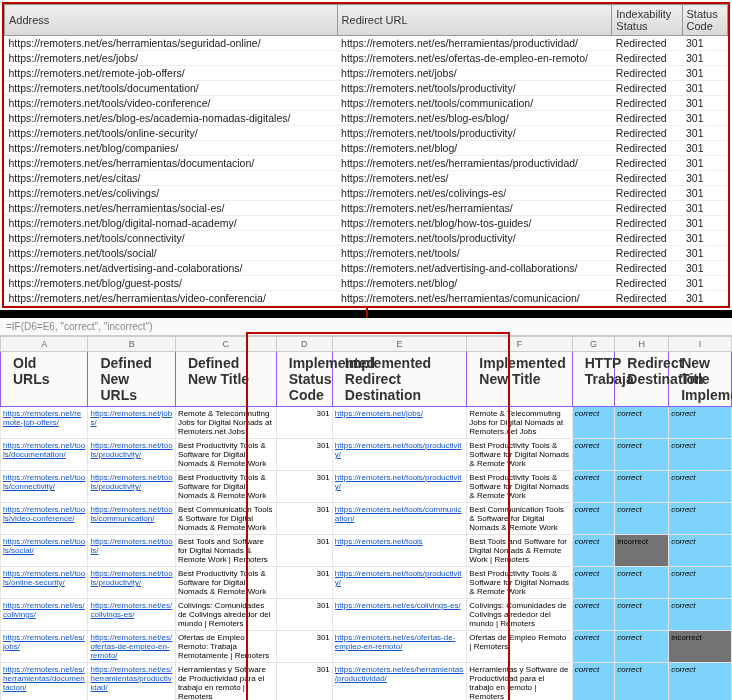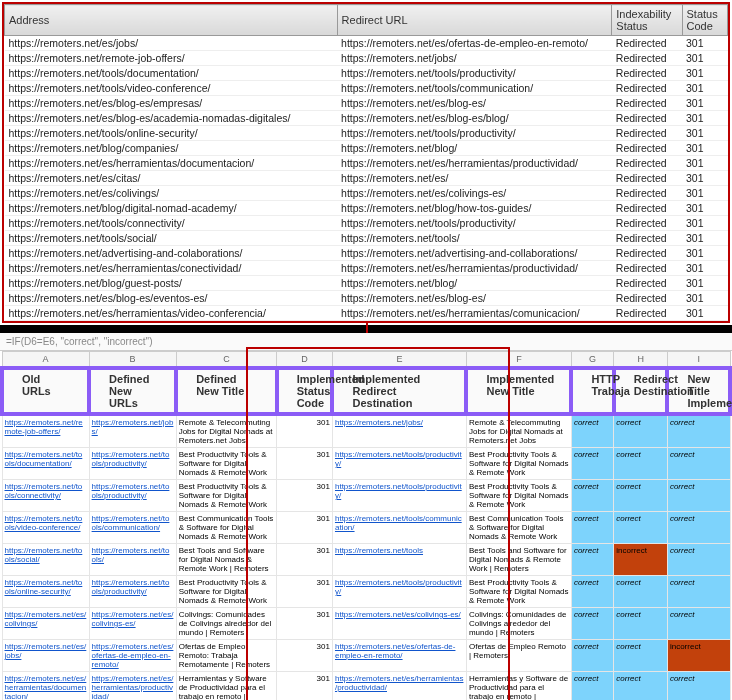--- a/index.html
+++ b/index.html
@@ -14,44 +14,50 @@
     
     .connector { background: #000; height: 8px; position: relative; }
     .connector::before { content: ''; position: absolute; left: 50%; top: -2px; width: 2px; height: 12px; background: #b00; }
     
     
     .bottom-wrap { position: relative; }
     .formula-bar { font-size: 10px; padding: 3px 6px; color: #555; background: #fafafa; border-bottom: 1px solid #ccc; }
     .formula-bar .fn { color: #888; }
     .bt { width: 100%; border-collapse: collapse; table-layout: fixed; }
     .bt th.colh { background: #f5f5f5; border: 1px solid #ccc; font-weight: normal; font-size: 9px; color: #666; text-align: center; padding: 2px; }
-    .bt th.hdr { background: #fafafa; border: 4px solid #8b5cf6; font-weight: bold; font-size: 11px; color: #333; padding: 3px 18px; text-align: left; vertical-align: top; }
+    .bt th.hdr { background: #fafafa; border: 1px solid #8b5cf6; font-weight: bold; font-size: 14px; color: #333; padding: 3px 12px; text-align: left; vertical-align: top; }
     .bt td { border: 1px solid #e5e5e5; padding: 2px 2px; font-size: 8px; vertical-align: top; word-wrap: break-word; overflow: hidden; }
     .bt td a { color: #1155cc; text-decoration: underline; }
     .bt td.num { text-align: right; }
     .bt td.ok { background: #7dd3fc; font-style: italic; }
-    .bt td.bad { background: #c2410c; }
+    .bt td.bad { background: #737373; }
     
     .red-box { position: absolute; border: 2px solid #b00; pointer-events: none; }
   </style>
 </head>
 <body>
 
 <div class="top-table-wrap">
   <table class="top-table">
     <thead>
         <tr id="th-row">
           <th style="width: 46%;">Address</th>
           <th style="width: 38%;">Redirect URL</th>
           <th>Indexability Status</th>
           <th>Status Code</th>
         </tr>
       </thead>
     <tbody id="top-body">
         <tr>
+          <td>https://remoters.net/es/herramientas/seguridad-online/</td>
+          <td>https://remoters.net/es/herramientas/productividad/</td>
+          <td>Redirected</td>
+          <td>301</td>
+        </tr>
+        <tr>
           <td>https://remoters.net/es/jobs/</td>
           <td>https://remoters.net/es/ofertas-de-empleo-en-remoto/</td>
           <td>Redirected</td>
           <td>301</td>
         </tr>
         <tr>
           <td>https://remoters.net/remote-job-offers/</td>
           <td>https://remoters.net/jobs/</td>
           <td>Redirected</td>
           <td>301</td>
@@ -62,26 +68,20 @@
           <td>Redirected</td>
           <td>301</td>
         </tr>
         <tr>
           <td>https://remoters.net/tools/video-conference/</td>
           <td>https://remoters.net/tools/communication/</td>
           <td>Redirected</td>
           <td>301</td>
         </tr>
         <tr>
-          <td>https://remoters.net/es/blog-es/empresas/</td>
-          <td>https://remoters.net/es/blog-es/</td>
-          <td>Redirected</td>
-          <td>301</td>
-        </tr>
-        <tr>
           <td>https://remoters.net/es/blog-es/academia-nomadas-digitales/</td>
           <td>https://remoters.net/es/blog-es/blog/</td>
           <td>Redirected</td>
           <td>301</td>
         </tr>
         <tr>
           <td>https://remoters.net/tools/online-security/</td>
           <td>https://remoters.net/tools/productivity/</td>
           <td>Redirected</td>
           <td>301</td>
@@ -104,20 +104,26 @@
           <td>Redirected</td>
           <td>301</td>
         </tr>
         <tr>
           <td>https://remoters.net/es/colivings/</td>
           <td>https://remoters.net/es/colivings-es/</td>
           <td>Redirected</td>
           <td>301</td>
         </tr>
         <tr>
+          <td>https://remoters.net/es/herramientas/social-es/</td>
+          <td>https://remoters.net/es/herramientas/</td>
+          <td>Redirected</td>
+          <td>301</td>
+        </tr>
+        <tr>
           <td>https://remoters.net/blog/digital-nomad-academy/</td>
           <td>https://remoters.net/blog/how-tos-guides/</td>
           <td>Redirected</td>
           <td>301</td>
         </tr>
         <tr>
           <td>https://remoters.net/tools/connectivity/</td>
           <td>https://remoters.net/tools/productivity/</td>
           <td>Redirected</td>
           <td>301</td>
@@ -128,34 +134,22 @@
           <td>Redirected</td>
           <td>301</td>
         </tr>
         <tr>
           <td>https://remoters.net/advertising-and-colaborations/</td>
           <td>https://remoters.net/advertising-and-collaborations/</td>
           <td>Redirected</td>
           <td>301</td>
         </tr>
         <tr>
-          <td>https://remoters.net/es/herramientas/conectividad/</td>
-          <td>https://remoters.net/es/herramientas/productividad/</td>
-          <td>Redirected</td>
-          <td>301</td>
-        </tr>
-        <tr>
           <td>https://remoters.net/blog/guest-posts/</td>
           <td>https://remoters.net/blog/</td>
-          <td>Redirected</td>
-          <td>301</td>
-        </tr>
-        <tr>
-          <td>https://remoters.net/es/blog-es/eventos-es/</td>
-          <td>https://remoters.net/es/blog-es/</td>
           <td>Redirected</td>
           <td>301</td>
         </tr>
         <tr>
           <td>https://remoters.net/es/herramientas/video-conferencia/</td>
           <td>https://remoters.net/es/herramientas/comunicacion/</td>
           <td>Redirected</td>
           <td>301</td>
         </tr>
       </tbody>

